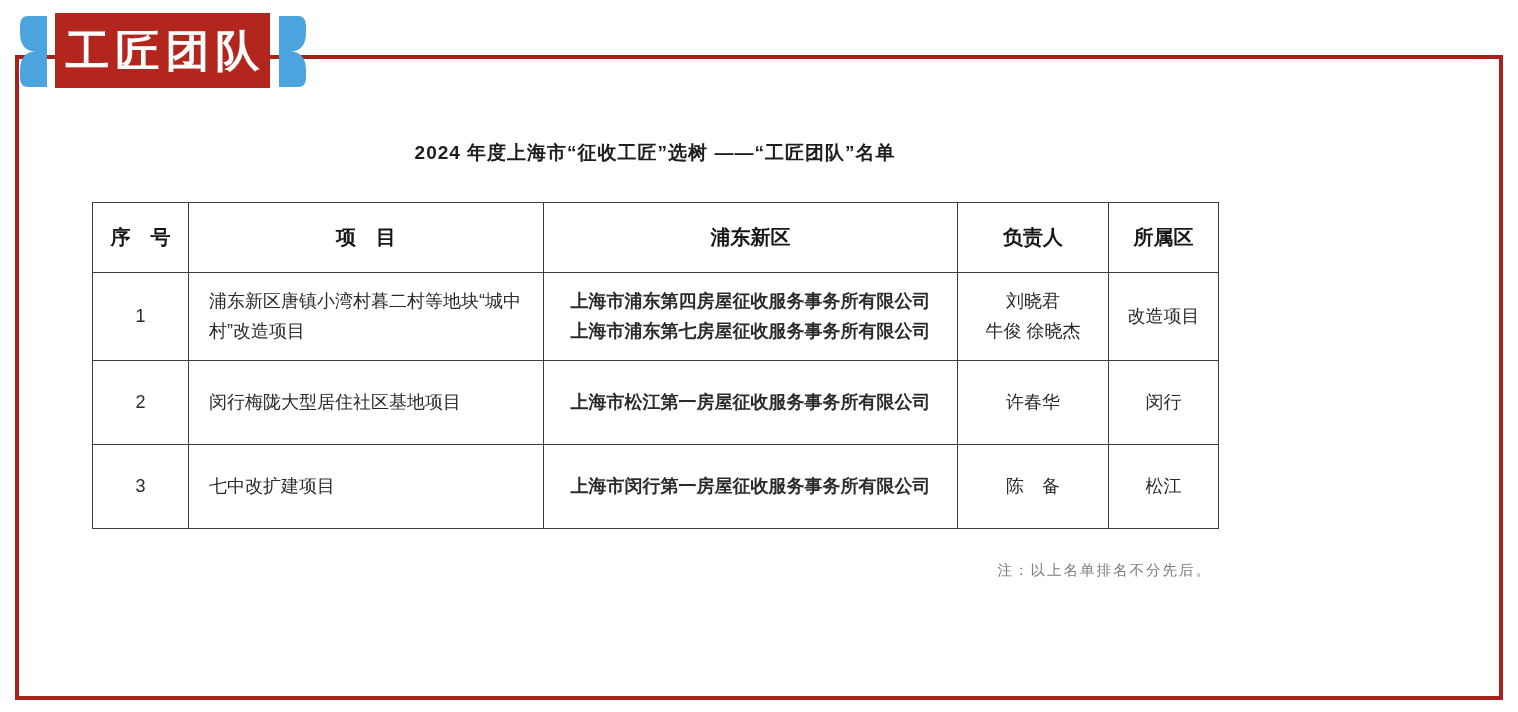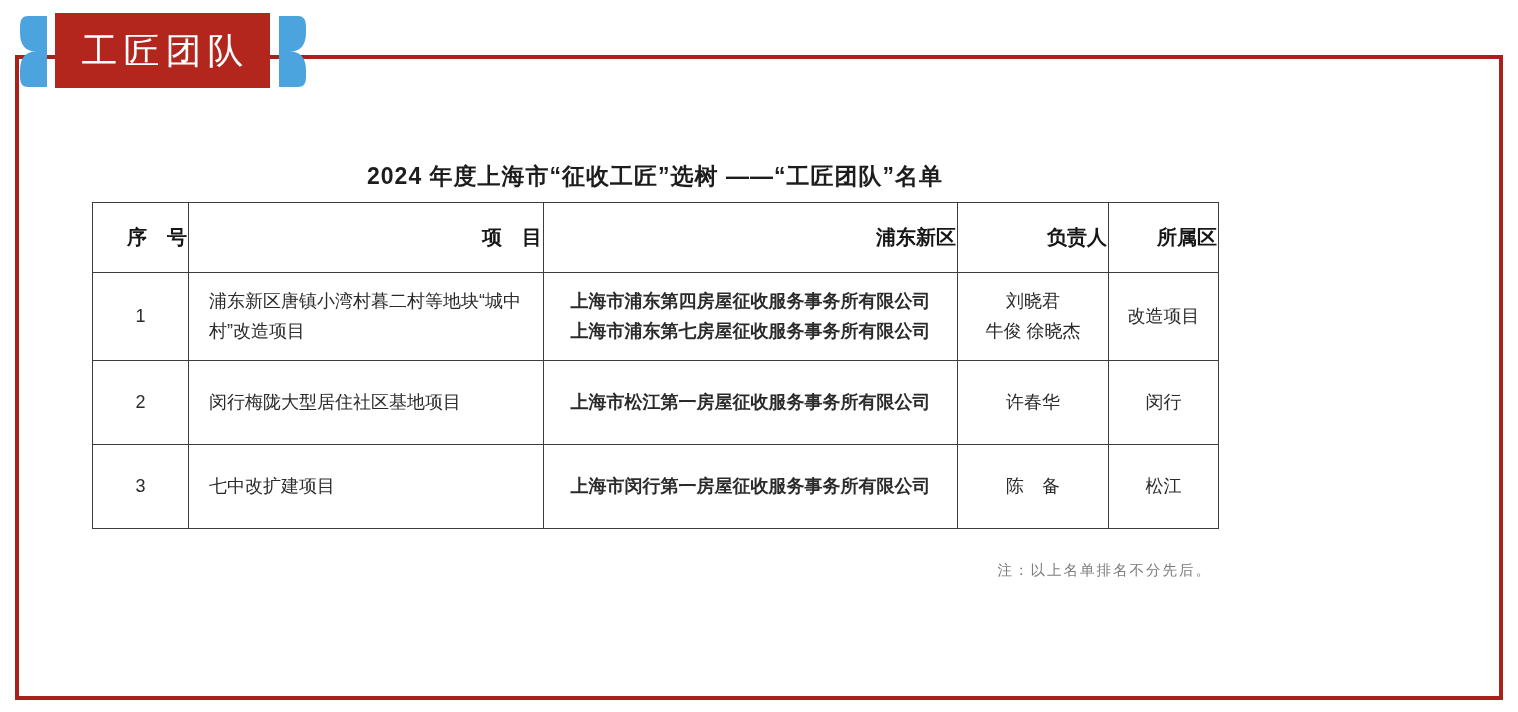--- a/index.html
+++ b/index.html
@@ -6,36 +6,36 @@
   body{font-family:"Liberation Sans","DejaVu Sans",sans-serif;color:#2e2e2e;}
   .page{position:relative;width:1518px;height:712px;background:#ffffff;overflow:hidden;}
 
   
   .frame{position:absolute;left:15px;top:55px;width:1488px;height:645px;
          box-sizing:border-box;border:4px solid #a8211a;z-index:1;}
 
   
   .badge{position:absolute;left:55px;top:13px;width:215px;height:75px;
          background:#b2261d;z-index:3;display:flex;align-items:center;justify-content:center;}
-  .badge span{color:#ffffff;font-size:36px;font-weight:400;letter-spacing:6px;text-indent:6px;line-height:1;}
+  .badge span{color:#ffffff;font-size:44px;font-weight:700;letter-spacing:6px;text-indent:6px;line-height:1;}
   .bracket{position:absolute;top:16px;width:27px;height:71px;z-index:2;}
   .bracket-left{left:20px;}
   .bracket-right{left:279px;}
 
   
-  .doc-title{position:absolute;left:92px;top:161px;width:1126px;text-align:center;
-             font-size:23px;font-weight:700;color:#1d1d1d;z-index:2;letter-spacing:1px;}
+  .doc-title{position:absolute;left:92px;top:140px;width:1126px;text-align:center;
+             font-size:19px;font-weight:700;color:#1d1d1d;z-index:2;letter-spacing:1px;}
 
   
   table.roster{position:absolute;left:92px;top:202px;width:1126px;z-index:2;
                border-collapse:collapse;table-layout:fixed;}
   table.roster td,table.roster th{border:1.6px solid #3d3d3d;box-sizing:border-box;
                font-size:18px;color:#2b2b2b;vertical-align:middle;background:#ffffff;
                white-space:pre-line;line-height:1.65;}
-  table.roster th{font-size:20px;font-weight:700;color:#161616;text-align:right;height:70px;}
+  table.roster th{font-size:20px;font-weight:700;color:#161616;text-align:center;height:70px;}
   .col-no{width:96px;} .col-project{width:355px;} .col-org{width:414px;}
   .col-leader{width:151px;} .col-district{width:110px;}
   td.c{text-align:center;}
   td.project-cell{text-align:left;padding:6px 10px 6px 20px;}
   tr.r1 td{height:88px;} tr.r2 td{height:84px;} tr.r3 td{height:84px;}
   td.org-cell{font-size:18.5px;text-align:center;padding:4px 6px;font-weight:bold;}
 
   
   .note{position:absolute;left:92px;top:561px;width:1120px;text-align:right;
         font-size:14.5px;color:#7c7c7c;letter-spacing:2px;z-index:2;}

